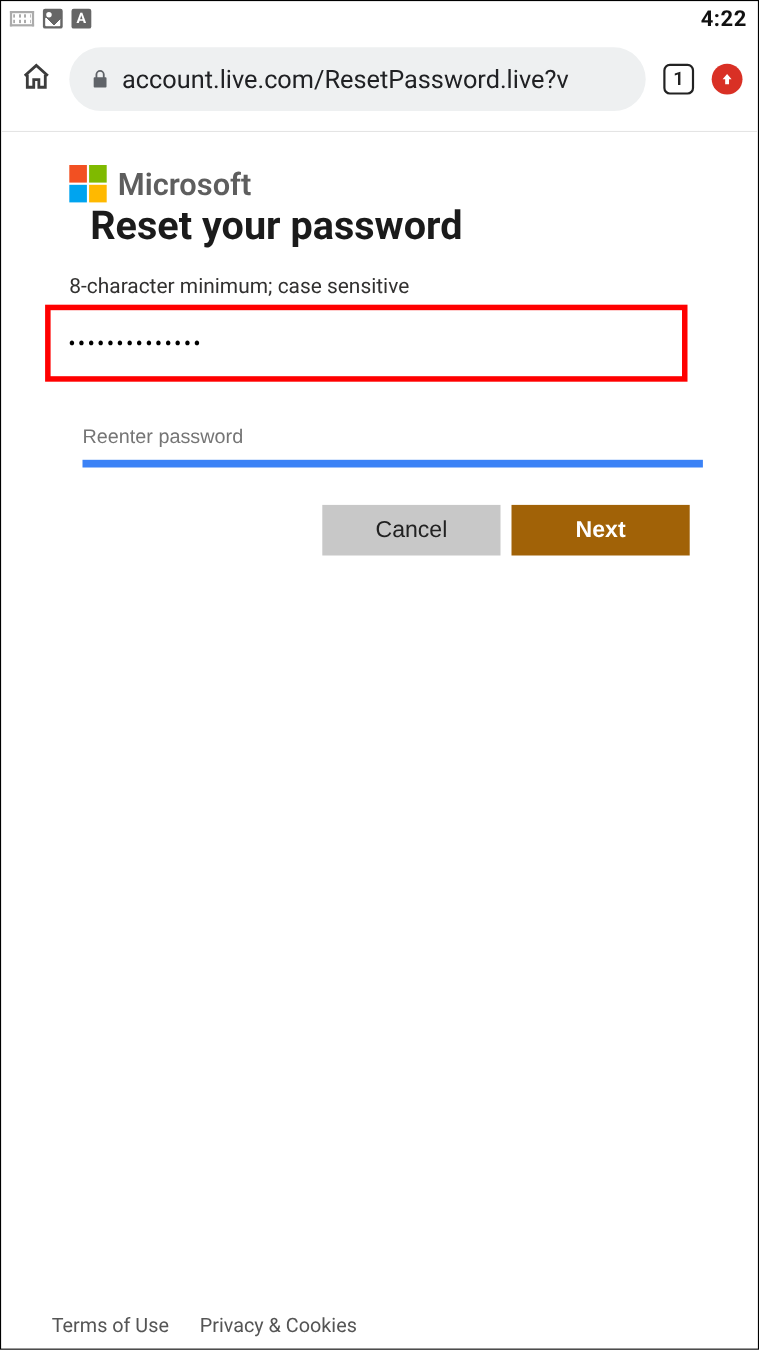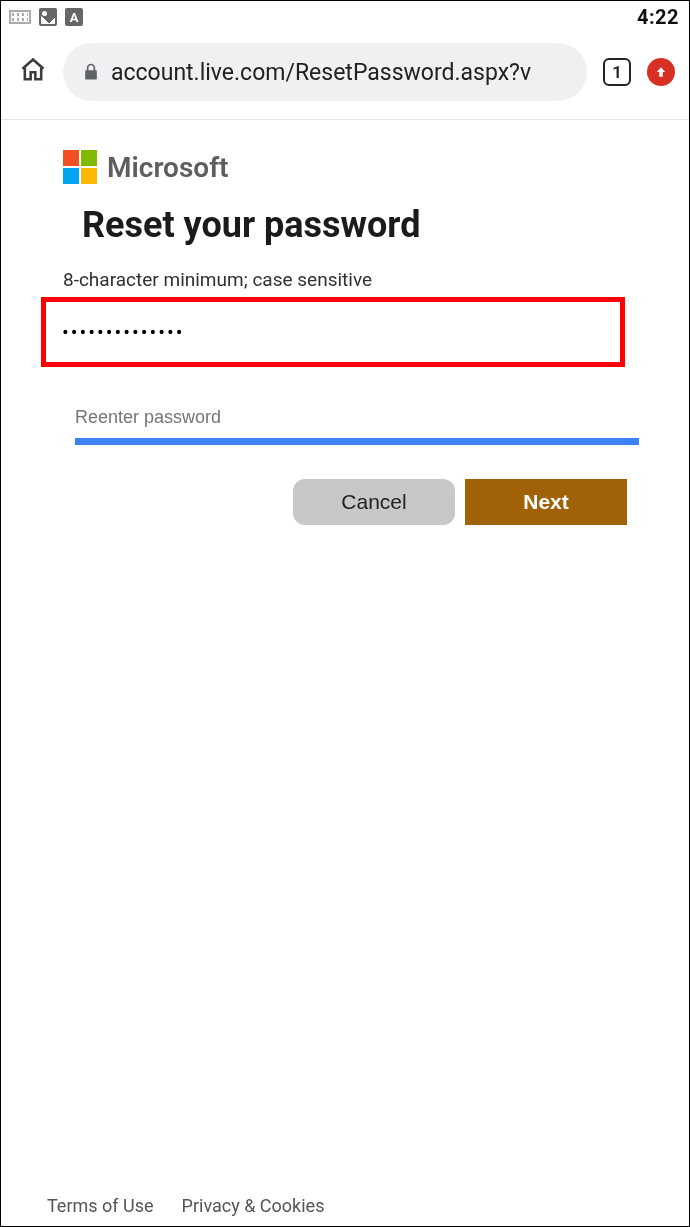--- a/index.html
+++ b/index.html
@@ -57,21 +57,21 @@
       gap: 10px;
       overflow: hidden;
     }
     .url-text { font-size:23px; color:#202124; white-space:nowrap; overflow:hidden;}
     .tabs-icon { width:28px;height:28px;border:2.5px solid #222;border-radius:6px;display:flex;align-items:center;justify-content:center;font-size:17px;font-weight:600;color:#222;}
     .up-badge { width:28px;height:28px;border-radius:50%;background:#d93025;display:flex;align-items:center;justify-content:center;}
     
     .page {
       padding: 30px 62px 0 62px;
     }
-    .ms-brand { display:flex; align-items:center; gap:10px; margin-bottom:20px;}
+    .ms-brand { display:flex; align-items:center; gap:10px; }
     .ms-logo { width:34px; height:34px; display:grid; grid-template:1fr 1fr/1fr 1fr; gap:2px;}
     .ms-logo div:nth-child(1){background:#f25022;}
     .ms-logo div:nth-child(2){background:#7fba00;}
     .ms-logo div:nth-child(3){background:#00a4ef;}
     .ms-logo div:nth-child(4){background:#ffb900;}
     .ms-text { font-size:28px; font-weight:600; color:#5e5e5e;}
     .page-title { font-size:36px; font-weight:700; color:#1b1b1b; margin-bottom:22px;margin-left:19px;}
     .hint { font-size:19px; color:#323130; margin-bottom:6px;}
     .pw-field {
       width: calc(100% + 20px);
@@ -93,21 +93,21 @@
       padding: 8px 0 10px 0;
       font-size:18px;
       color:#666;
       outline:none;
       background:transparent;
       margin-bottom:34px;
       margin-left:12px;
     }
     .btn-row { display:flex; justify-content:flex-end; gap:10px;}
     .btn { width:162px; height:46px; border:none; font-size:21px; cursor:pointer;}
-    .btn-cancel { background:#c8c8c8; color:#222;border-radius:12px;}
+    .btn-cancel { background:#c8c8c8; color:#222;}
     .btn-next { background:#a16207; color:#fff;font-weight:bold;}
     
     .footer {
       position:absolute;
       bottom:0; left:0; right:0;
       padding: 0 46px 10px;
       display:flex;
       gap:28px;
       font-size:18px;
       color:#555;
@@ -130,21 +130,21 @@
   <span class="home-icon">
     <svg viewBox="0 0 24 24" fill="none" stroke="#3c3c3c" stroke-width="2.2">
         <path d="M3 11L12 3l9 8"></path>
         <path d="M5 10v10h5v-6h4v6h5V10"></path>
       </svg>
   </span>
   <div class="url-pill">
     <svg width="20" height="20" viewBox="0 0 24 24" fill="#5f6368">
         <path d="M17 10V7a5 5 0 0 0-10 0v3H6a1 1 0 0 0-1 1v9a1 1 0 0 0 1 1h12a1 1 0 0 0 1-1v-9a1 1 0 0 0-1-1h-1zm-8-3a3 3 0 0 1 6 0v3H9V7z"></path>
       </svg>
-    <span class="url-text">account.live.com/ResetPassword.aspx?v</span>
+    <span class="url-text">account.live.com/ResetPassword.live?v</span>
   </div>
   <span class="tabs-icon">1</span>
   <span class="up-badge">
     <svg width="14" height="14" viewBox="0 0 24 24" fill="#fff">
         <path d="M12 4l7 8h-4v8h-6v-8H5l7-8z"></path>
       </svg>
   </span>
 </div>
 
 <div class="page">

